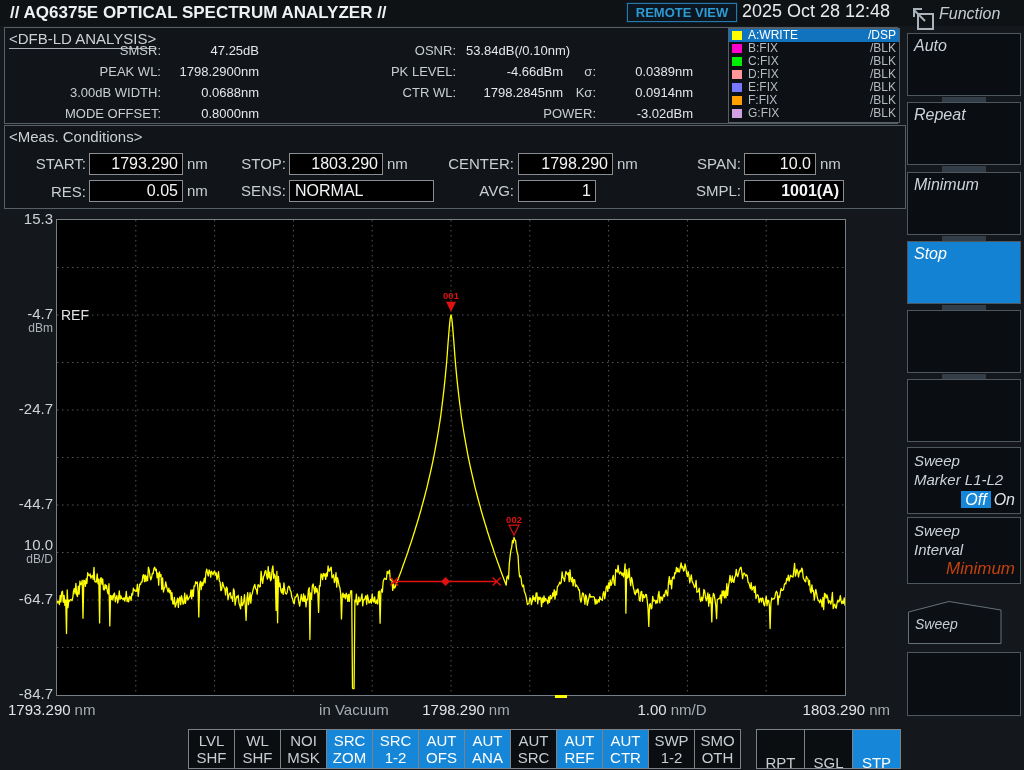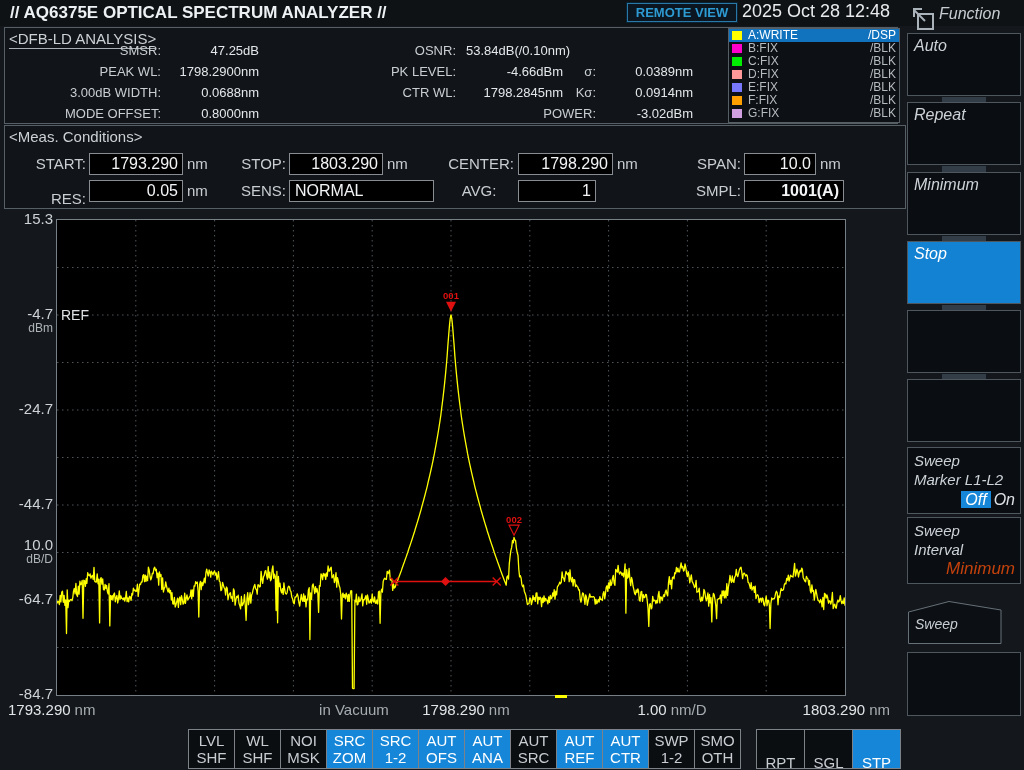--- a/index.html
+++ b/index.html
@@ -155,30 +155,30 @@
         <span class="mlabel" style="left: 439px; top: 29px;">CENTER:</span>
         <div class="mbox" style="left: 513px; top: 27px; width: 93px;">
           <span class="mval">1798.290</span>
         </div>
         <span class="munit" style="left: 612px; top: 29px;">nm</span>
         <span class="mlabel" style="left: 666px; top: 29px;">SPAN:</span>
         <div class="mbox" style="left: 739px; top: 27px; width: 70px;">
           <span class="mval">10.0</span>
         </div>
         <span class="munit" style="left: 815px; top: 29px;">nm</span>
-        <span class="mlabel" style="left: 11px; top: 64px;">RES:</span>
+        <span class="mlabel" style="left: 11px; top: 57px;">RES:</span>
         <div class="mbox" style="left: 84px; top: 54px; width: 92px;">
           <span class="mval">0.05</span>
         </div>
         <span class="munit" style="left: 182px; top: 56px;">nm</span>
         <span class="mlabel" style="left: 211px; top: 56px;">SENS:</span>
         <div class="mbox" style="left: 284px; top: 54px; width: 143px;">
           <span class="mval leftal">NORMAL</span>
         </div>
-        <span class="mlabel" style="left: 439px; top: 56px; text-align: center;">AVG:</span>
+        <span class="mlabel" style="left: 439px; top: 56px;">AVG:</span>
         <div class="mbox" style="left: 513px; top: 54px; width: 76px;">
           <span class="mval">1</span>
         </div>
         <span class="mlabel" style="left: 666px; top: 56px;">SMPL:</span>
         <div class="mbox" style="left: 739px; top: 54px; width: 98px; font-weight: bold;">
           <span class="mval">1001(A)</span>
         </div>
       </div>
   </div>
 

